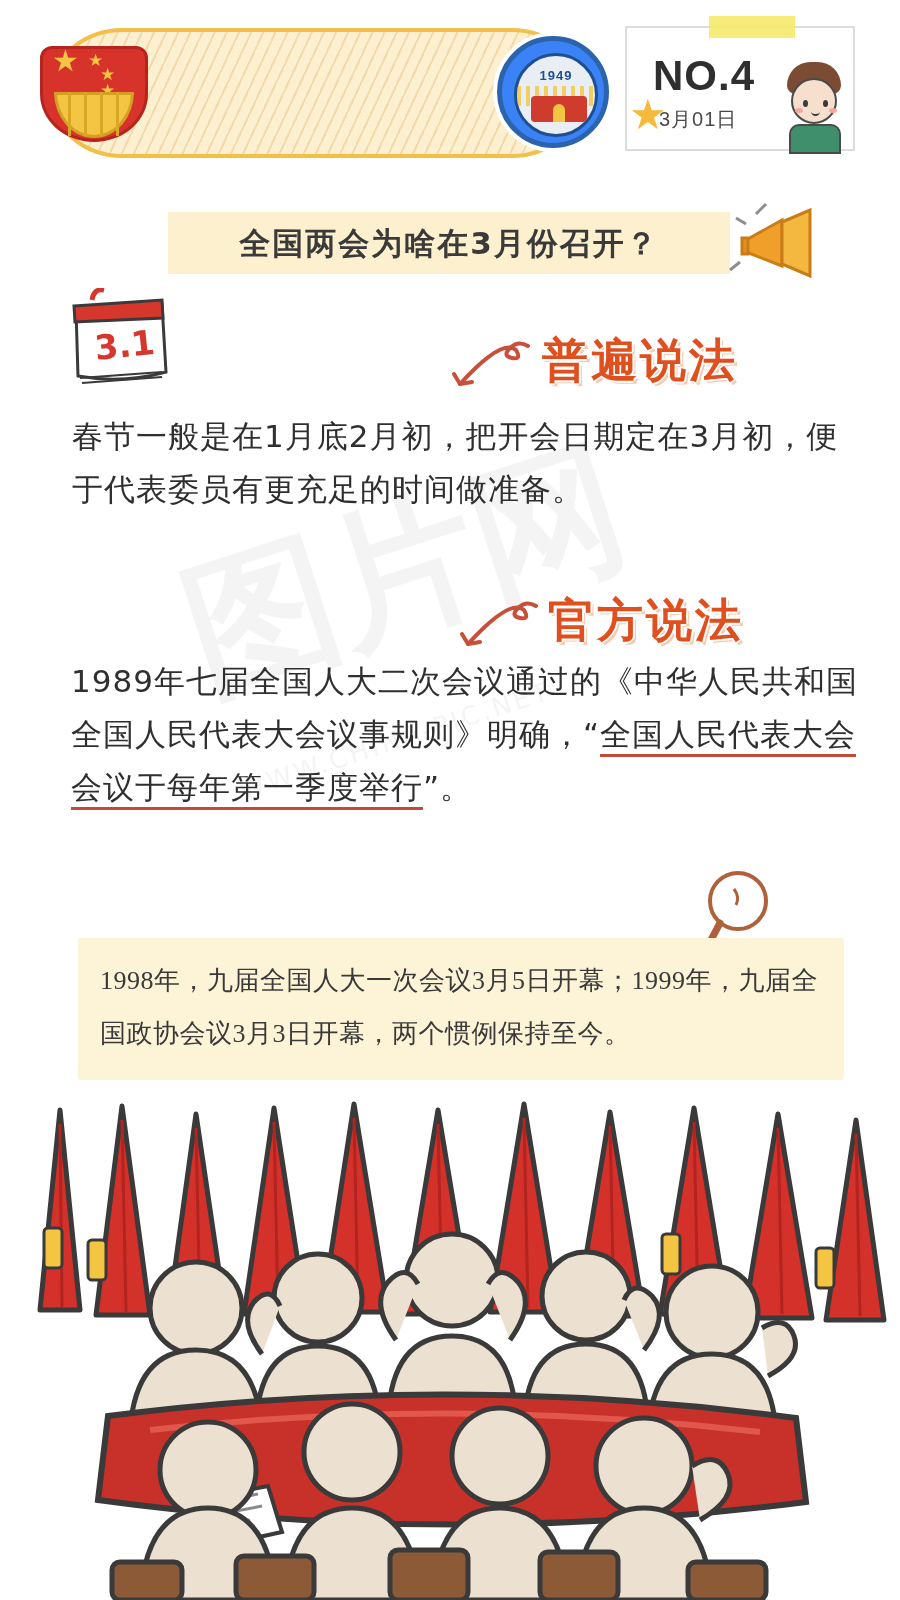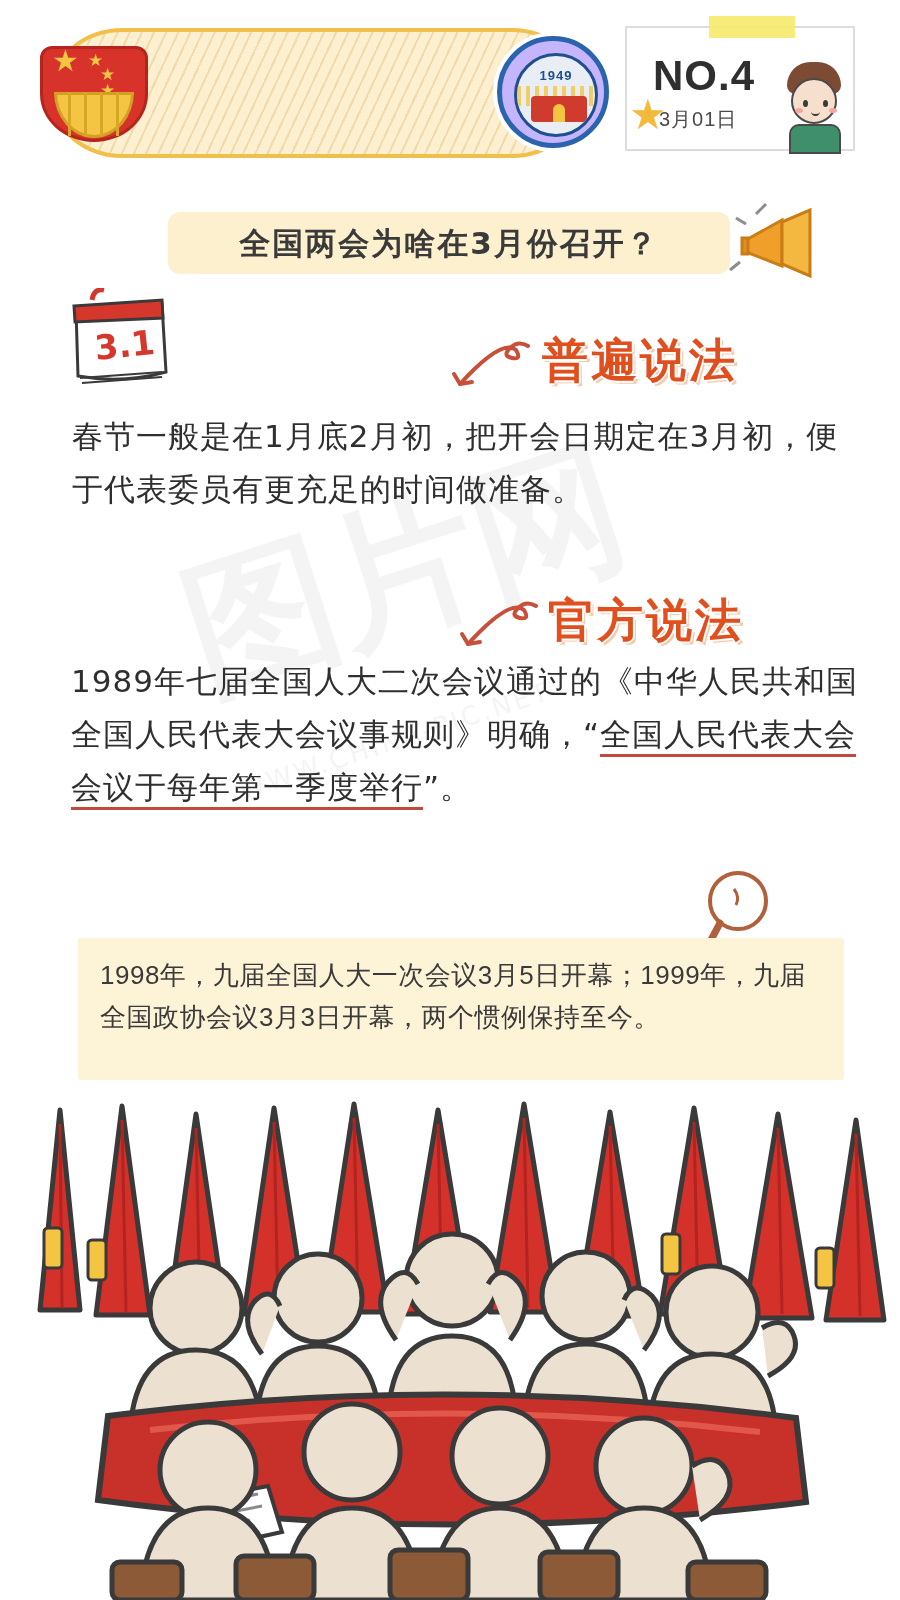--- a/index.html
+++ b/index.html
@@ -99,21 +99,21 @@
   .emblem .bigstar { font-size: 30px; left: 12px; top: 6px; }
 
   
   .round-emblem {
     position: absolute;
     left: 497px;
     top: 36px;
     width: 112px;
     height: 112px;
     border-radius: 50%;
-    background: #c4b5fd;
+    background: #3b82f6;
     border: 5px solid #2b63ad;
     box-shadow: 0 0 0 4px #ffffff;
   }
   .round-emblem .inner {
     position: absolute;
     left: 12px; top: 12px;
     width: 84px; height: 84px;
     border-radius: 50%;
     background: #e9eef5;
     border: 3px solid #1f4f8f;
@@ -260,21 +260,21 @@
   }
 
   
   .q-banner {
     position: absolute;
     left: 168px;
     top: 212px;
     width: 562px;
     height: 62px;
     background: #fdf0cf;
-    border-radius: 12px;
+    border-radius: 0;
   }
   .q-text {
     position: absolute;
     left: 0; top: 0;
     width: 562px;
     height: 62px;
     line-height: 62px;
     text-align: center;
     font-family: "DejaVu Sans", sans-serif;
     font-size: 31px;
@@ -365,23 +365,23 @@
     width: 766px;
     height: 142px;
     background: #fdf3d6;
     border-radius: 3px;
   }
   .note-text {
     position: absolute;
     left: 22px;
     top: 16px;
     width: 726px;
-    font-family: Liberation Sans, sans-serif;
+    font-family: Liberation Serif, serif;
     font-size: 26px;
-    line-height: 42px;
+    line-height: 53px;
     color: #3a3a3a;
     letter-spacing: 0.5px;
   }
 
   
   .scene {
     position: absolute;
     left: 0;
     top: 1100px;
     width: 900px;

